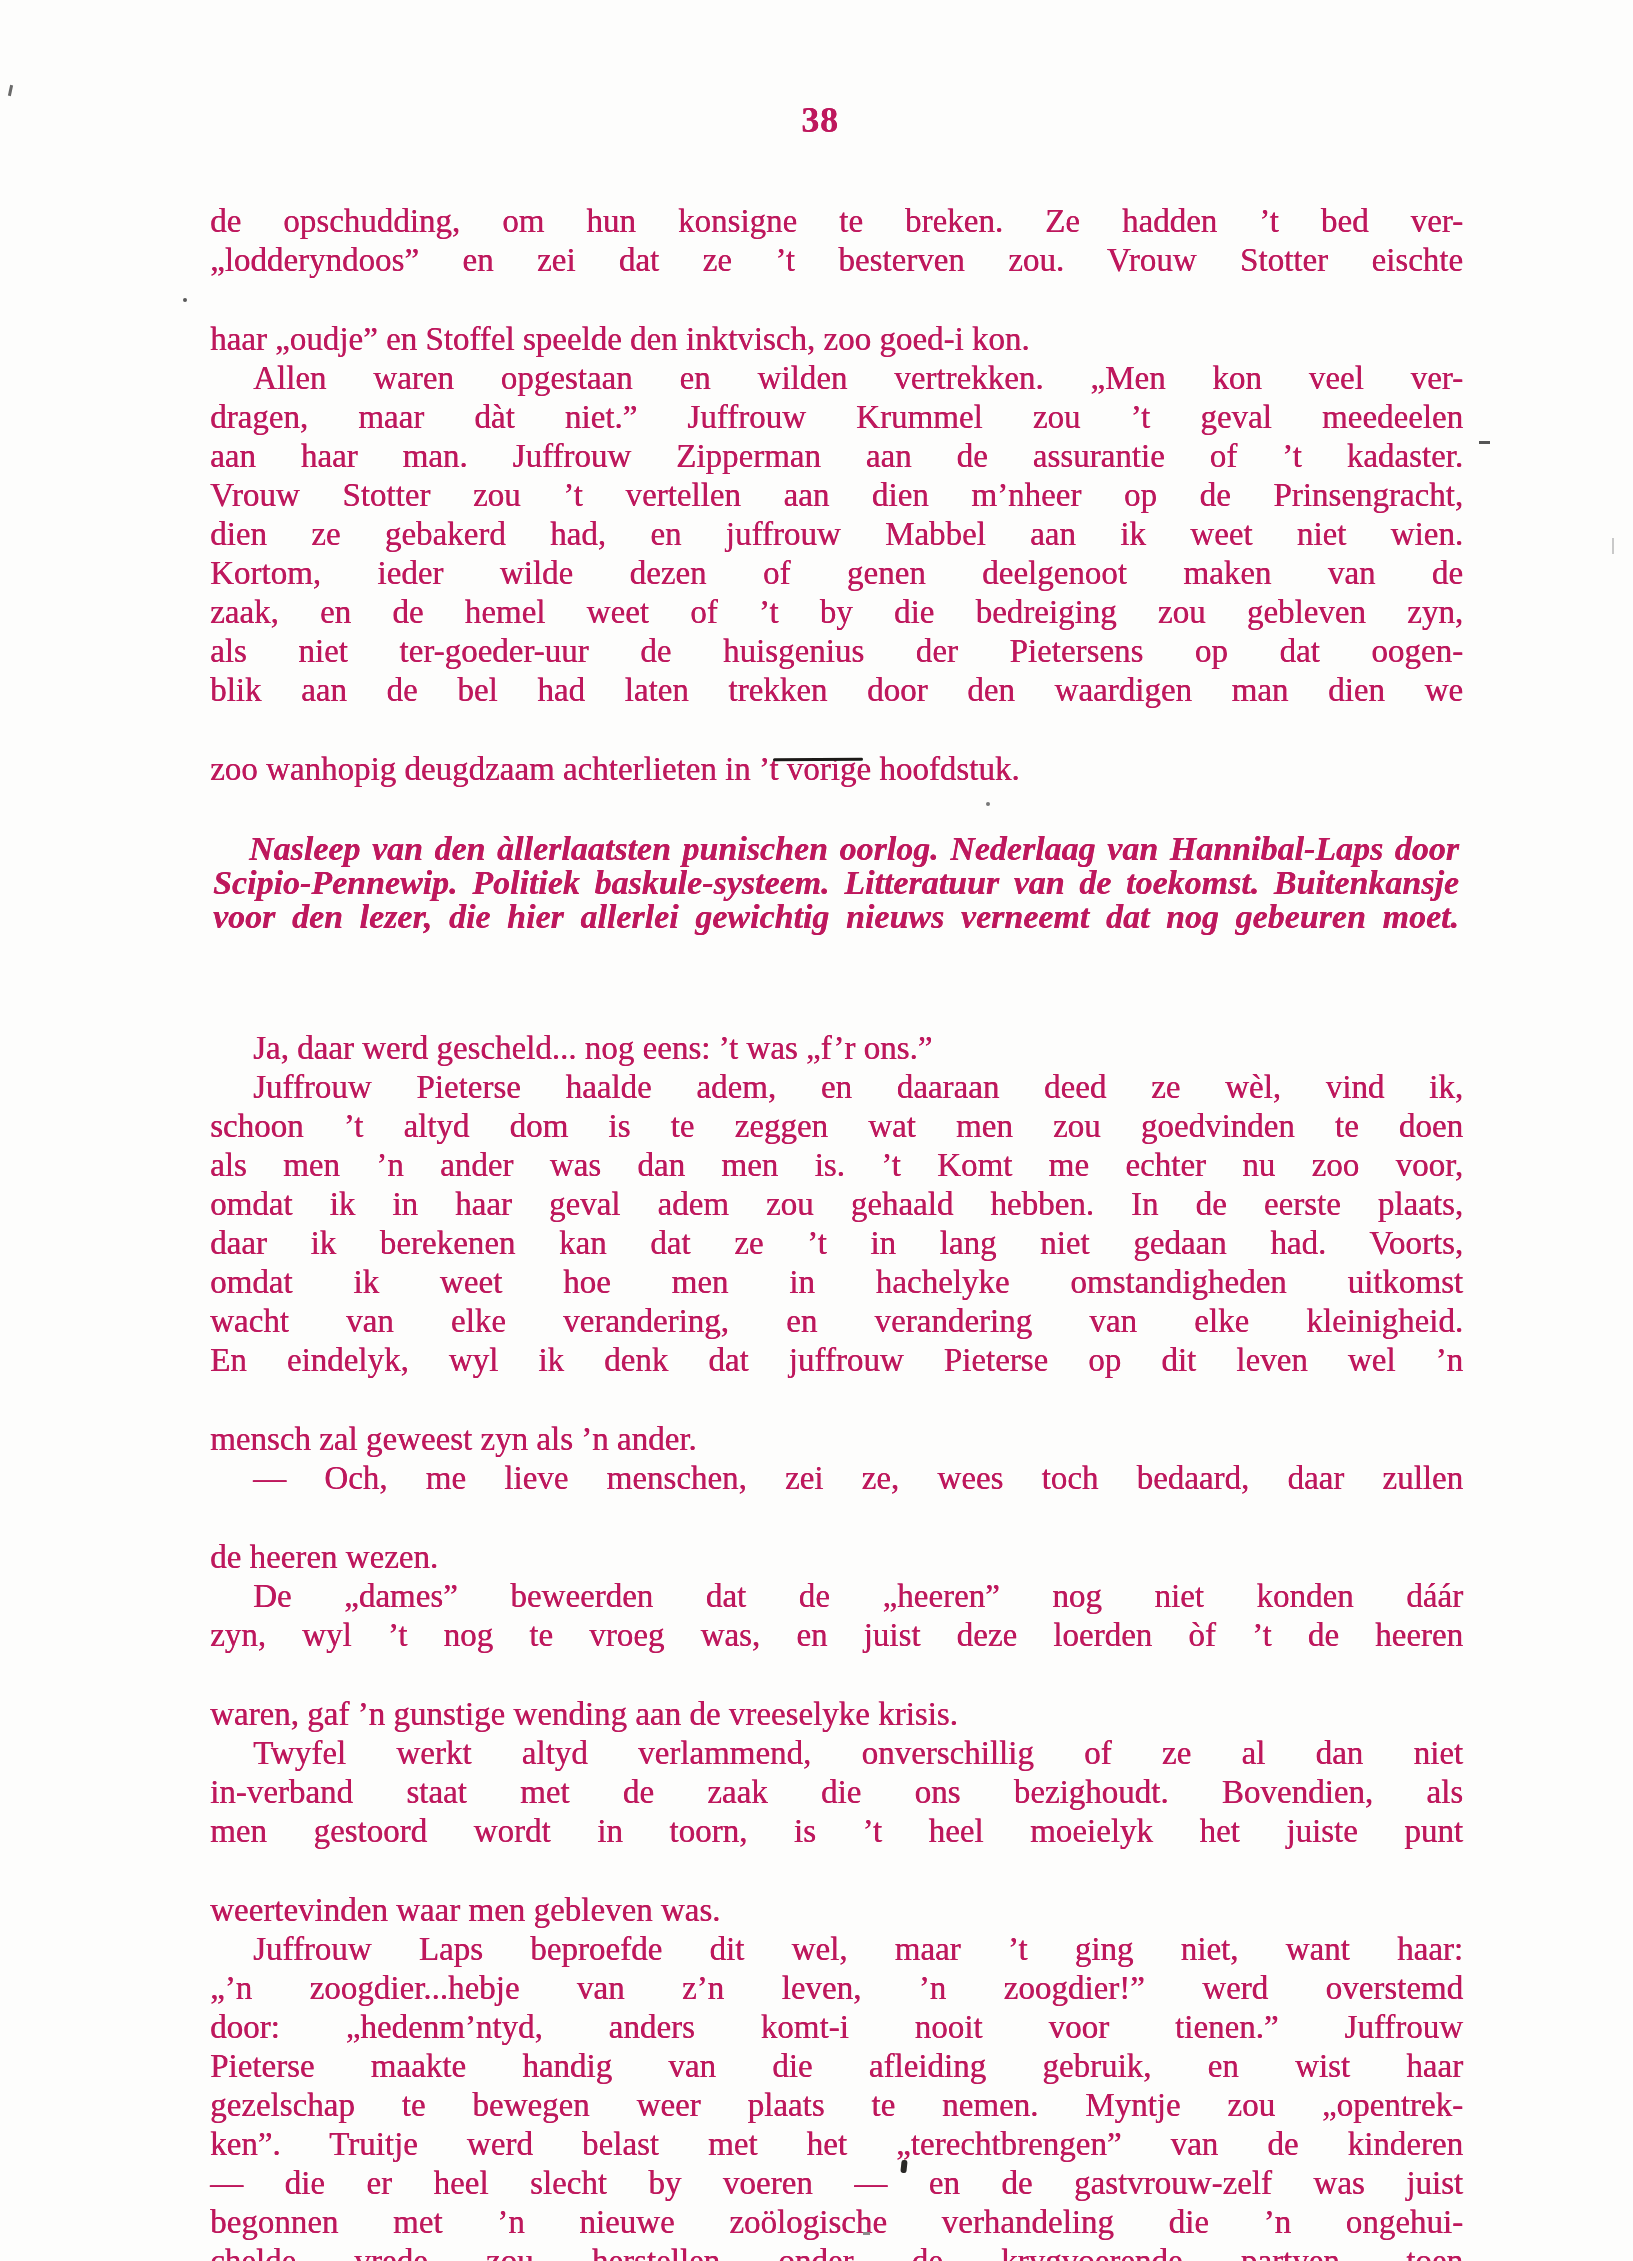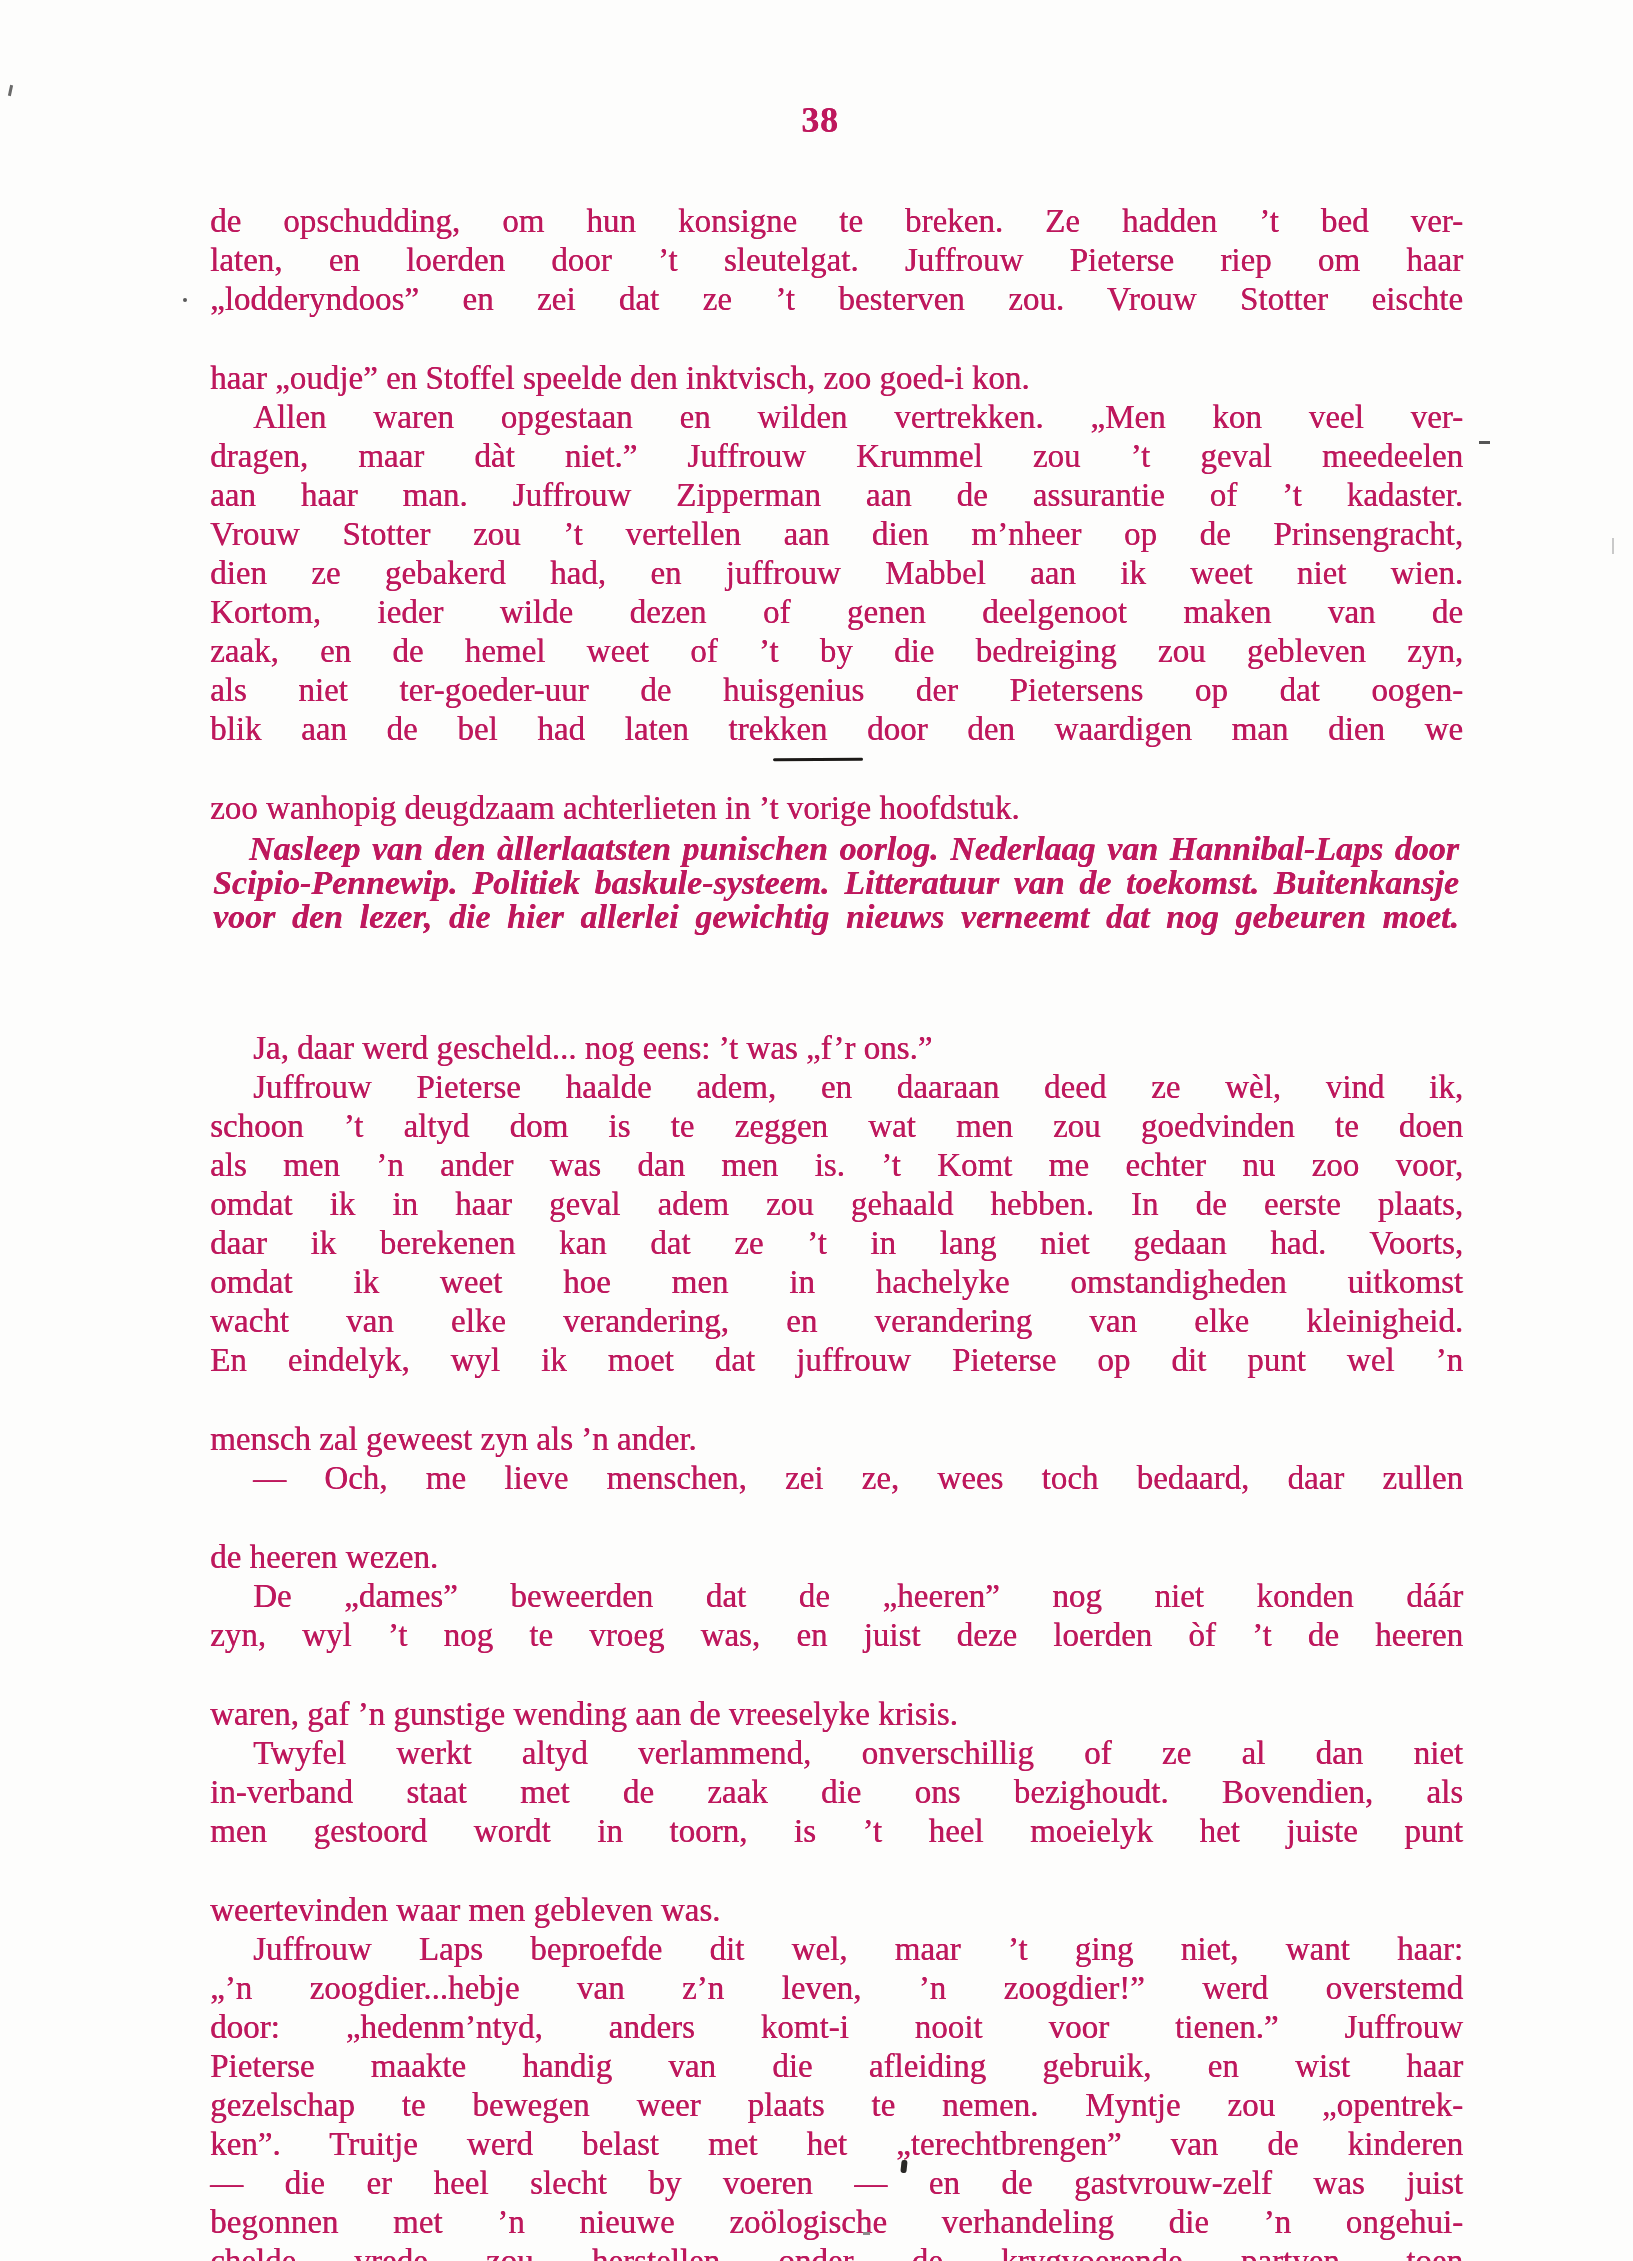--- a/index.html
+++ b/index.html
@@ -87,21 +87,20 @@
 </style>
 </head>
 <body>
 
 <div class="page">
 
   <div class="page-number">38</div>
 
   <div class="textblock" id="block1">
     <div class="line">de opschudding, om hun konsigne te breken. Ze hadden ’t bed ver-</div>
-    <div class="line">laten, en loerden door ’t sleutelgat. Juffrouw Pieterse riep om haar</div>
     <div class="line">„lodderyndoos” en zei dat ze ’t besterven zou. Vrouw Stotter eischte</div>
     <div class="line end">haar „oudje” en Stoffel speelde den inktvisch, zoo goed-i kon.</div>
     <div class="line indent">Allen waren opgestaan en wilden vertrekken. „Men kon veel ver-</div>
     <div class="line">dragen, maar dàt niet.” Juffrouw Krummel zou ’t geval meedeelen</div>
     <div class="line">aan haar man. Juffrouw Zipperman aan de assurantie of ’t kadaster.</div>
     <div class="line">Vrouw Stotter zou ’t vertellen aan dien m’nheer op de Prinsengracht,</div>
     <div class="line">dien ze gebakerd had, en juffrouw Mabbel aan ik weet niet wien.</div>
     <div class="line">Kortom, ieder wilde dezen of genen deelgenoot maken van de</div>
     <div class="line">zaak, en de hemel weet of ’t by die bedreiging zou gebleven zyn,</div>
     <div class="line">als niet ter-goeder-uur de huisgenius der Pietersens op dat oogen-</div>
@@ -119,21 +118,21 @@
 
   <div class="textblock" id="block2">
     <div class="line indent end">Ja, daar werd gescheld... nog eens: ’t was „f’r ons.”</div>
     <div class="line indent">Juffrouw Pieterse haalde adem, en daaraan deed ze wèl, vind ik,</div>
     <div class="line">schoon ’t altyd dom is te zeggen wat men zou goedvinden te doen</div>
     <div class="line">als men ’n ander was dan men is. ’t Komt me echter nu zoo voor,</div>
     <div class="line">omdat ik in haar geval adem zou gehaald hebben. In de eerste plaats,</div>
     <div class="line">daar ik berekenen kan dat ze ’t in lang niet gedaan had. Voorts,</div>
     <div class="line">omdat ik weet hoe men in hachelyke omstandigheden uitkomst</div>
     <div class="line">wacht van elke verandering, en verandering van elke kleinigheid.</div>
-    <div class="line">En eindelyk, wyl ik moet dat juffrouw Pieterse op dit punt wel ’n</div>
+    <div class="line">En eindelyk, wyl ik denk dat juffrouw Pieterse op dit leven wel ’n</div>
     <div class="line end">mensch zal geweest zyn als ’n ander.</div>
     <div class="line indent">— Och, me lieve menschen, zei ze, wees toch bedaard, daar zullen</div>
     <div class="line end">de heeren wezen.</div>
     <div class="line indent">De „dames” beweerden dat de „heeren” nog niet konden dáár</div>
     <div class="line">zyn, wyl ’t nog te vroeg was, en juist deze loerden òf ’t de heeren</div>
     <div class="line end">waren, gaf ’n gunstige wending aan de vreeselyke krisis.</div>
     <div class="line indent">Twyfel werkt altyd verlammend, onverschillig of ze al dan niet</div>
     <div class="line">in-verband staat met de zaak die ons bezighoudt. Bovendien, als</div>
     <div class="line">men gestoord wordt in toorn, is ’t heel moeielyk het juiste punt</div>
     <div class="line end">weertevinden waar men gebleven was.</div>

